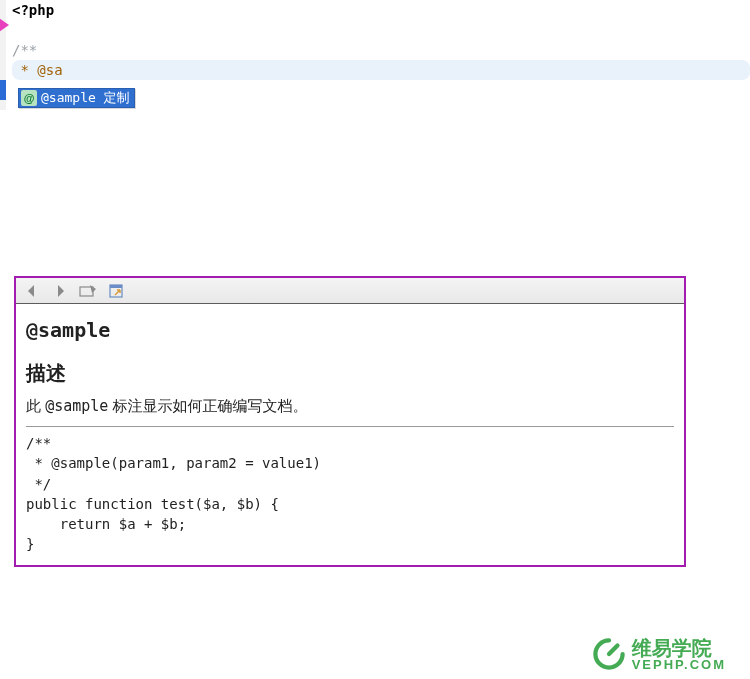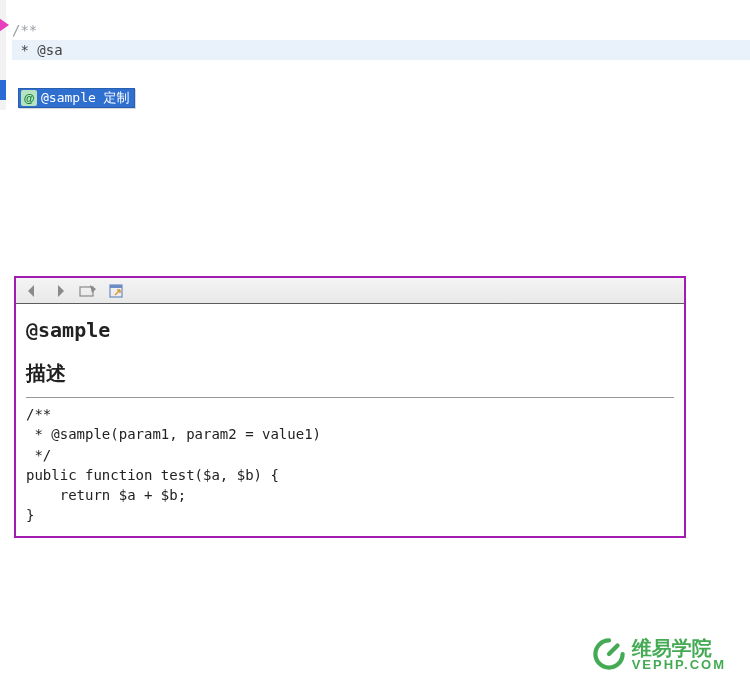--- a/index.html
+++ b/index.html
@@ -38,21 +38,21 @@
     height: 20px;
     line-height: 20px;
     white-space: pre;
     font-size: 14px;
   }
   .code-line.highlight {
     background: #e9f1fa;
   }
   .kw-bold { font-weight: 700; color: #000; }
   .comment-grey { color: #9aa0a6; }
-  .ref-grey { color: #404040; }
+  .ref-grey { color: #a16207; border-radius: 8px; }
   .gutter-blue {
     position: absolute;
     left: 0; top: 80px;
     width: 6px; height: 20px;
     background: #2a6bd6;
   }
   
   .ac-popup {
     position: absolute;
     left: 18px; top: 88px;
@@ -145,20 +145,21 @@
   .wm-text-en { font-size: 13px; color: #3aa64a; letter-spacing: 2px; line-height: 1; font-weight: 700; }
 </style>
 </head>
 <body>
 
 <div class="editor">
   <div class="gutter-col"></div>
   <div class="arrow-marker"></div>
   <div class="gutter-blue"></div>
   <div class="code-lines">
+    <div class="code-line kw-bold">&lt;?php</div>
     <div class="code-line"></div>
     <div class="code-line comment-grey">/**</div>
     <div class="code-line highlight ref-grey"> * @sa</div>
   </div>
 
   <div class="ac-popup">
     <span class="ac-icon">@</span>
     <span class="ac-text">@sample 定制</span>
   </div>
 </div>
@@ -187,20 +188,23 @@
           <rect x="2" y="2" width="12" height="3" fill="#6b8cc4"></rect>
           <path d="M7 12 L12 7" stroke="#d89a3a" stroke-width="1.5"></path>
           <path d="M12 7 L12 10 M12 7 L9 7" stroke="#d89a3a" stroke-width="1.5"></path>
         </svg>
     </span>
   </div>
   <div class="doc-body">
     <div class="doc-title">@sample</div>
 
     <div class="doc-h2">描述</div>
+    <p class="doc-p">
+      <span>此 </span><span class="inline-code">@sample</span><span> 标注显示如何正确编写文档。</span>
+    </p>
 
     <hr class="doc-hr">
     <div class="doc-pre">/**
  * @sample(param1, param2 = value1)
  */
 public function test($a, $b) {
     return $a + $b;
 }</div>
   </div>
 </div>

